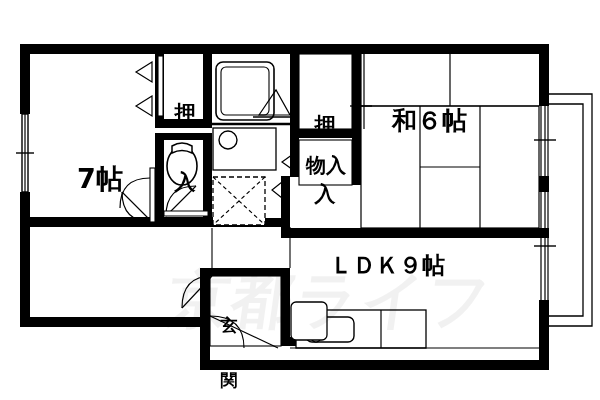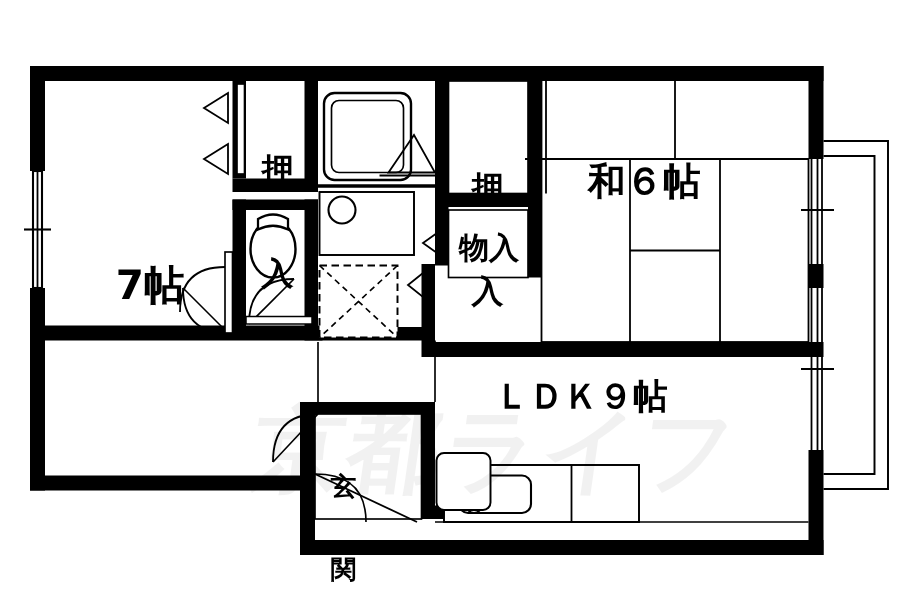--- a/index.html
+++ b/index.html
@@ -271,21 +271,21 @@
       <line x1="290" y1="348" x2="539" y2="348" stroke-width="1.1"></line>
 
       <line x1="290" y1="227" x2="290" y2="268" stroke-width="1.1"></line>
     </g>
 
   </svg>
 
   <div class="watermark" style="left:168px; top:258px;">京都ライフ</div>
 
   <div class="rm-label" style="left:60px; top:108px; font-size:27px; text-align:center; width:80px;">
-    <div style="margin-top:12px;">7帖</div>
+    <div style="margin-top:0;">7帖</div>
   </div>
 
   <div class="rm-label" style="left:392px; top:108px; font-size:25px;text-align:center;">和６帖</div>
 
   <div class="rm-label" style="left:330px; top:253px; font-size:23px;">ＬＤＫ９帖</div>
 
   <div class="rm-label" style="left:170px; top:58px; font-size:21px; text-align:center; width:30px;">
     <div>押</div>
     <div style="margin-top:3px;">入</div>
   </div>

